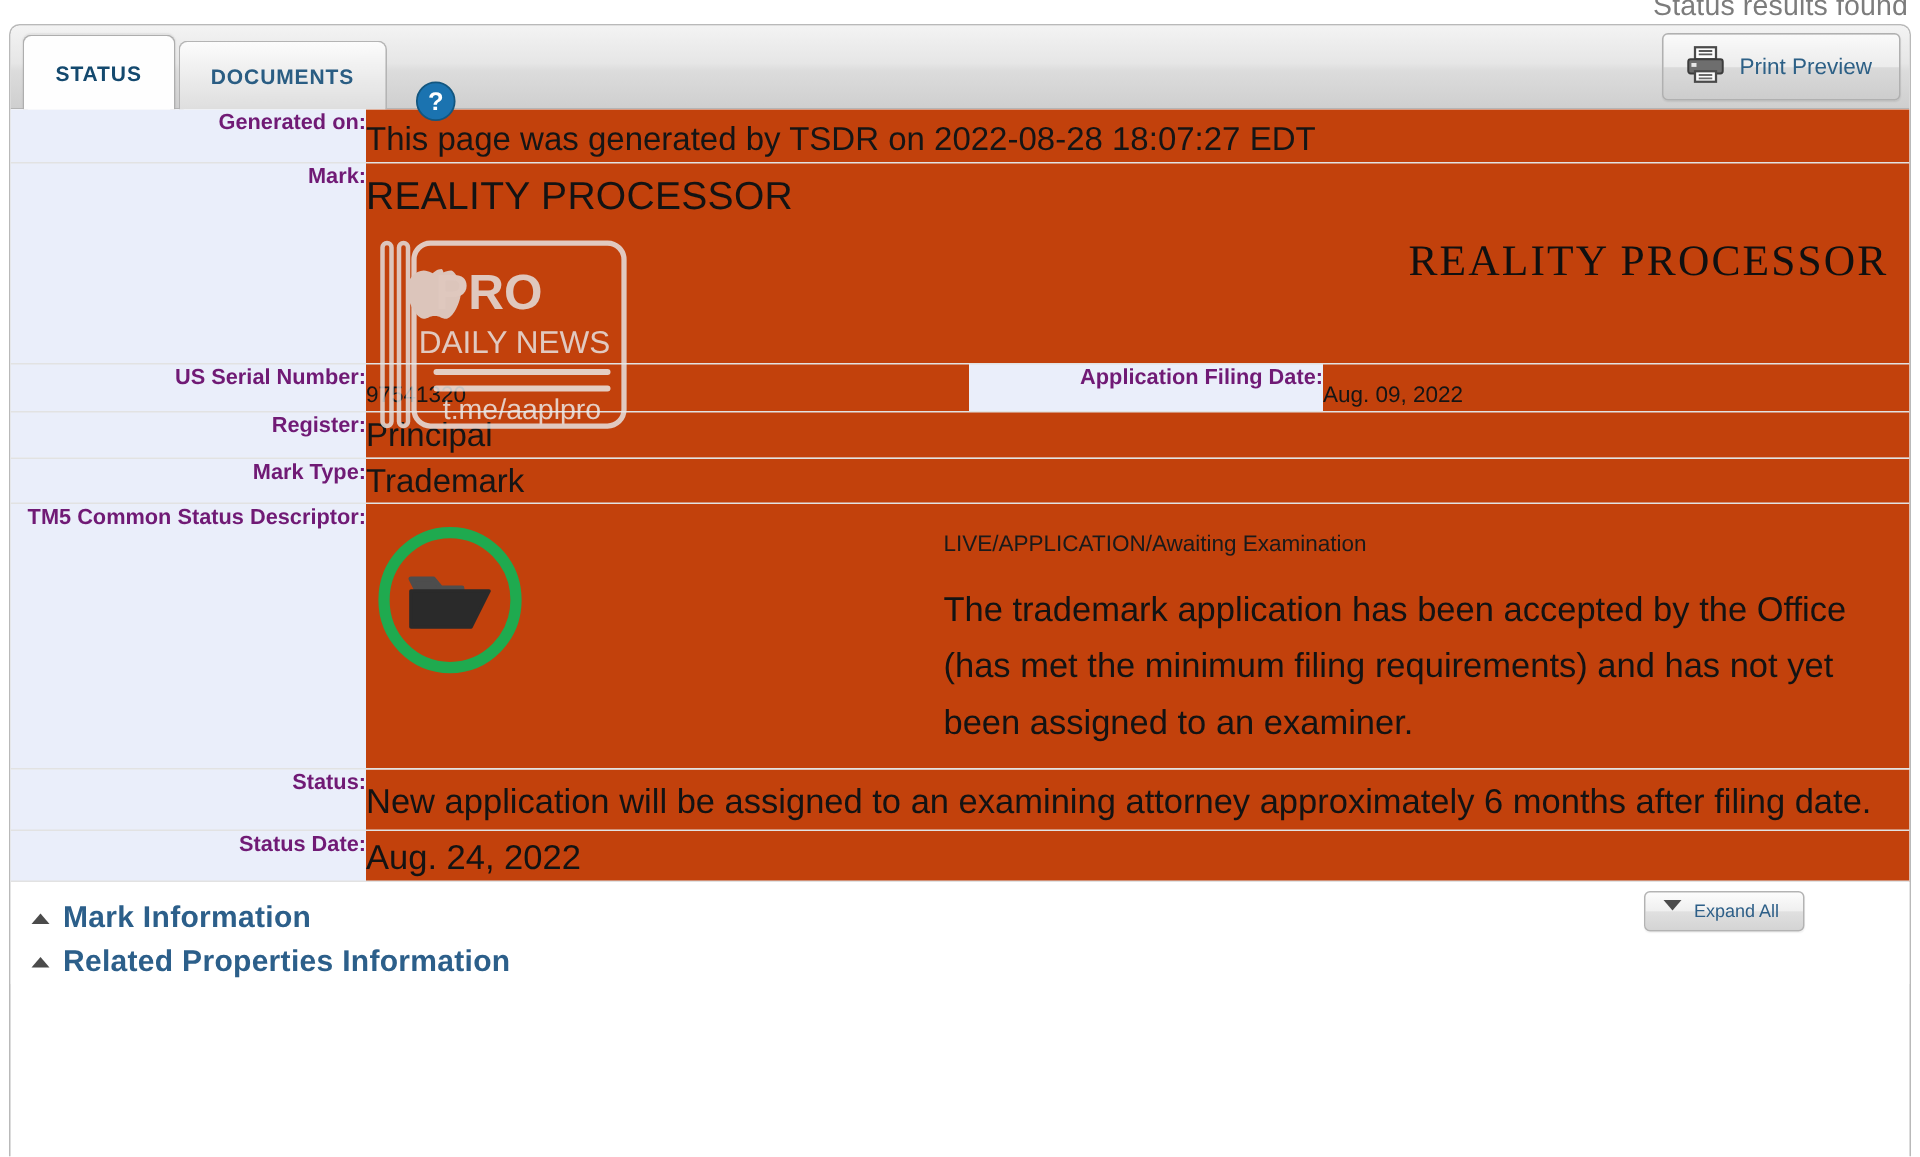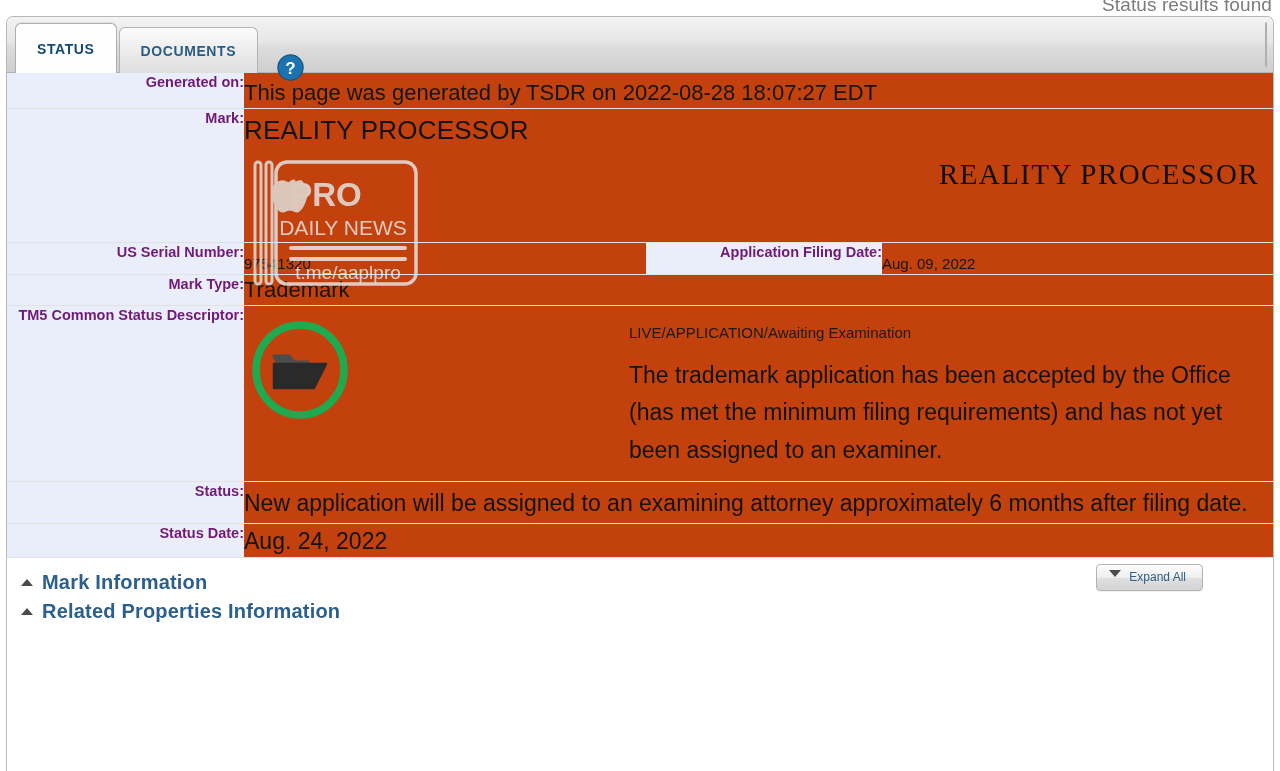--- a/index.html
+++ b/index.html
@@ -310,20 +310,35 @@
         <svg width="27" height="27" viewBox="0 0 27 27" aria-hidden="true">
           <circle cx="13.5" cy="13.5" r="12.6" fill="#1b73b0"></circle>
           <circle cx="13.5" cy="13.5" r="12.6" fill="none" stroke="#13567f" stroke-width="1.2"></circle>
           <text x="13.5" y="19.6" font-family="Liberation Sans, sans-serif" font-size="17" font-weight="bold" fill="#ffffff" text-anchor="middle">?</text>
         </svg>
       </div>
 
       <div class="toolbar">
 
 
+        <div class="tbtn">
+          <span>
+            <svg width="28" height="26" viewBox="0 0 28 26" aria-hidden="true">
+              <rect x="7" y="1.5" width="14" height="8" fill="#fdfdfd" stroke="#4a4a4a" stroke-width="1.5"></rect>
+              <line x1="9.5" y1="4" x2="18.5" y2="4" stroke="#5a5a5a" stroke-width="1.2"></line>
+              <line x1="9.5" y1="6.3" x2="18.5" y2="6.3" stroke="#5a5a5a" stroke-width="1.2"></line>
+              <rect x="2.5" y="9.5" width="23" height="9.5" rx="1.6" fill="#6e6e6e" stroke="#3c3c3c" stroke-width="1.3"></rect>
+              <rect x="4.6" y="12" width="3.4" height="2.6" fill="#e8e8e8"></rect>
+              <rect x="7" y="17.5" width="14" height="7" fill="#fbfbfb" stroke="#4a4a4a" stroke-width="1.5"></rect>
+              <line x1="9.5" y1="20" x2="18.5" y2="20" stroke="#6a6a6a" stroke-width="1.2"></line>
+              <line x1="9.5" y1="22.2" x2="18.5" y2="22.2" stroke="#6a6a6a" stroke-width="1.2"></line>
+            </svg>
+          </span>
+          <span>Print Preview</span>
+        </div>
 
       </div>
     </div>
 
     <div class="tablewrap">
       <table class="info">
         <colgroup>
           <col class="col-lbl1">
             <col class="col-val1">
             <col class="col-lbl2">
@@ -346,20 +361,24 @@
           </td>
         </tr>
 
         <tr>
           <td class="lbl">US Serial Number:</td>
           <td class="val small">97541320</td>
           <td class="lbl">Application Filing Date:</td>
           <td class="val small">Aug. 09, 2022</td>
         </tr>
 
+        <tr>
+          <td class="lbl">Register:</td>
+          <td class="val" colspan="3">Principal</td>
+        </tr>
 
         <tr>
           <td class="lbl">Mark Type:</td>
           <td class="val" colspan="3">Trademark</td>
         </tr>
 
         <tr>
           <td class="lbl">TM5 Common Status Descriptor:</td>
           <td class="val tm5-cell" colspan="3">
             <div class="tm5-inner">

